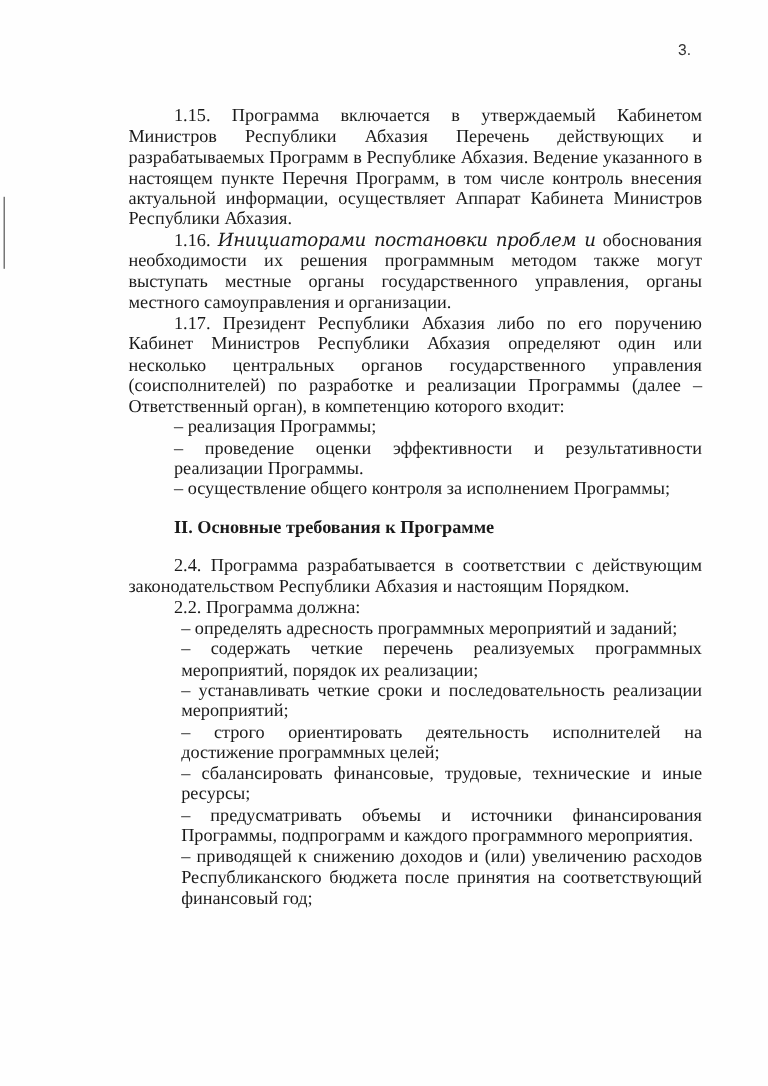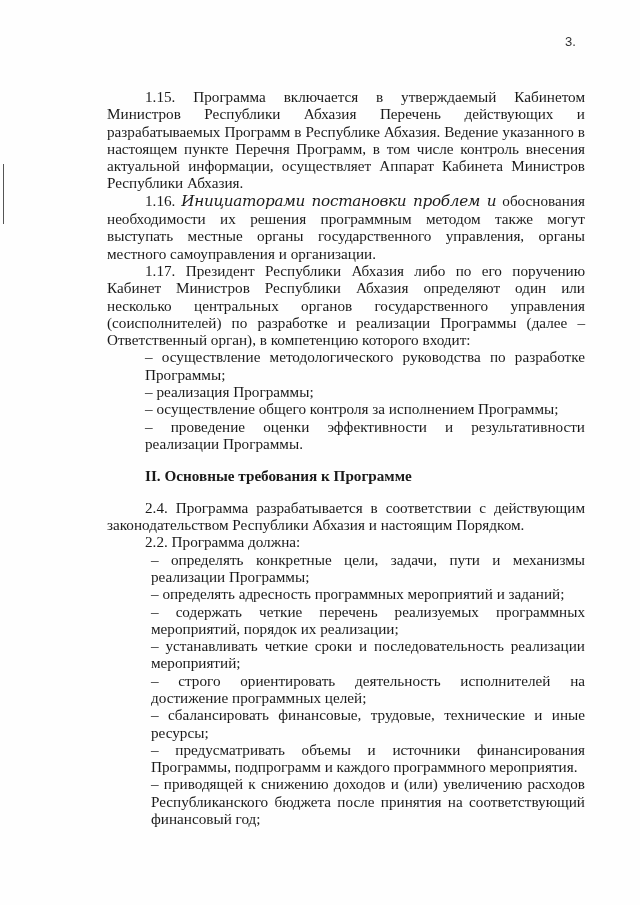--- a/index.html
+++ b/index.html
@@ -91,34 +91,32 @@
   <div class="page-number">3.</div>
 
   <div class="body-text">
     <p class="para-indent">1.15. Программа включается в утверждаемый Кабинетом Министров Республики Абхазия Перечень действующих и разрабатываемых Программ в Республике Абхазия. Ведение указанного в настоящем пункте Перечня Программ, в том числе контроль внесения актуальной информации, осуществляет Аппарат Кабинета Министров Республики Абхазия.</p>
 
     <p class="para-indent para-16"><span class="num">1.16.</span> <span class="scribble">Инициаторами постановки проблем и</span><span> обоснования необходимости их решения программным методом также могут выступать местные органы государственного управления, органы местного самоуправления и организации.</span></p>
 
     <p class="para-indent">1.17. Президент Республики Абхазия либо по его поручению Кабинет Министров Республики Абхазия определяют один или несколько центральных органов государственного управления (соисполнителей) по разработке и реализации Программы (далее – Ответственный орган), в компетенцию которого входит:</p>
 
     <ul class="list">
-      <li>– осуществление методологического руководства по разработке Программы;</li>
       <li>– реализация Программы;</li>
+      <li>– проведение оценки эффективности и результативности реализации Программы.</li>
       <li>– осуществление общего контроля за исполнением Программы;</li>
-      <li>– проведение оценки эффективности и результативности реализации Программы.</li>
     </ul>
 
     <p class="heading">II. Основные требования к Программе</p>
 
     <p class="para-indent">2.4. Программа разрабатывается в соответствии с действующим законодательством Республики Абхазия и настоящим Порядком.</p>
 
     <p class="para-indent-2">2.2. Программа должна:</p>
 
     <ul class="list list-2">
-      <li>– определять конкретные цели, задачи, пути и механизмы реализации Программы;</li>
       <li>– определять адресность программных мероприятий и заданий;</li>
       <li>– содержать четкие перечень реализуемых программных мероприятий, порядок их реализации;</li>
       <li>– устанавливать четкие сроки и последовательность реализации мероприятий;</li>
       <li>– строго ориентировать деятельность исполнителей на достижение программных целей;</li>
       <li>– сбалансировать финансовые, трудовые, технические и иные ресурсы;</li>
       <li>– предусматривать объемы и источники финансирования Программы, подпрограмм и каждого программного мероприятия.</li>
     </ul>
 
 
     <ul class="list list-2">

